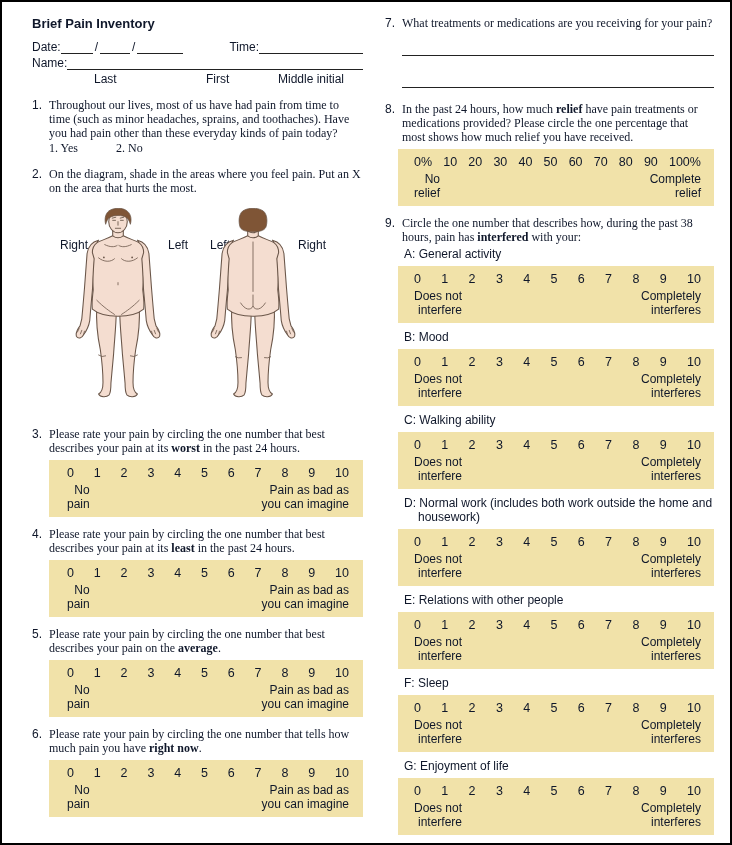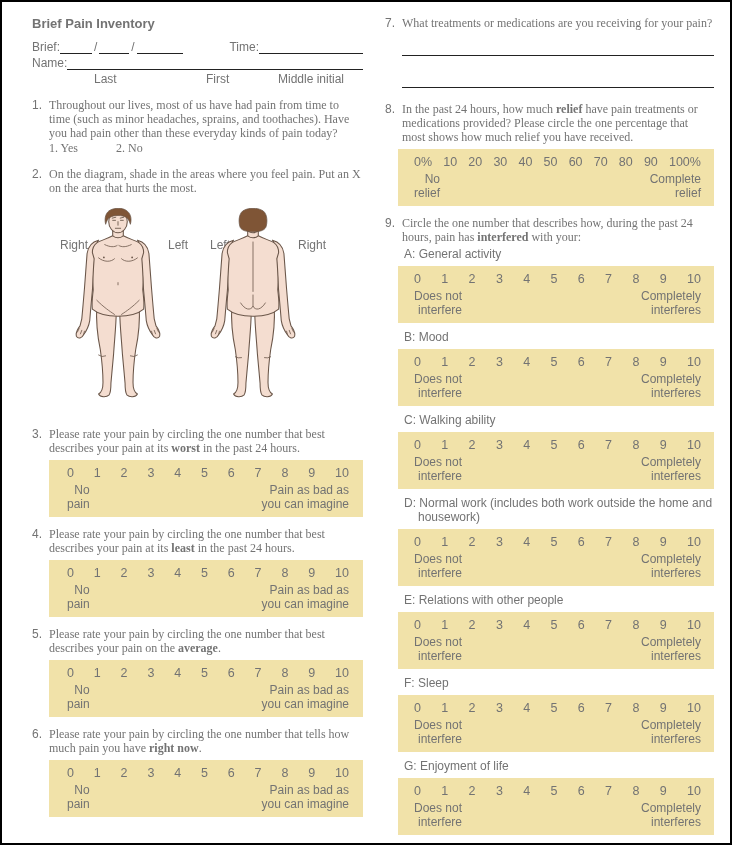--- a/index.html
+++ b/index.html
@@ -1,19 +1,19 @@
 <!DOCTYPE html>
 <html><head>
 <meta charset="utf-8">
 <style>
   html,body{margin:0;padding:0;background:#fff;}
   .page{
     position:relative;width:732px;height:845px;box-sizing:border-box;
     border:2px solid #000;background:#fff;overflow:hidden;
-    font-family:"Liberation Sans",sans-serif;font-size:12px;line-height:14px;color:#737373;
+    font-family:"Liberation Sans",sans-serif;font-size:12px;line-height:14px;color:#0f172a;
   }
   .col{position:absolute;top:12px;}
   .col.left{left:30px;width:331px;}
   .col.right{left:383px;width:329px;}
   h1{font-size:13px;line-height:15px;margin:2px 0 0 0;font-weight:bold;}
   .hdr{margin-top:9px;}
   .row{display:flex;align-items:flex-end;}
   .uline{display:inline-block;border-bottom:1.2px solid #222;height:13px;}
   .slash{padding:0 2px;}
   .time-group{margin-left:auto;display:flex;align-items:flex-start;}
@@ -50,21 +50,21 @@
 </head>
 <body>
 
 <div class="page">
 
   <div class="col left">
     <h1>Brief Pain Inventory</h1>
 
     <div class="hdr">
       <div class="row">
-        <span>Brief:</span>
+        <span>Date:</span>
         <span class="uline w30"></span>
         <span class="slash">/</span>
         <span class="uline w28"></span>
         <span class="slash">/</span>
         <span class="uline w42"></span>
         <span class="time-group">
           <span>Time:</span>
           <span class="uline w105"></span>
         </span>
       </div>
@@ -307,21 +307,21 @@
           </span>
         <span class="anchor r">
             <span>Complete</span>
             <span>relief</span>
           </span>
       </div>
     </div>
 
     <div class="q mt10">
       <span class="num">9.</span>
-      <div class="txt"><span>Circle the one number that describes how, during the past 24 hours, pain has </span><b>interfered</b><span> with your:</span></div>
+      <div class="txt"><span>Circle the one number that describes how, during the past 38 hours, pain has </span><b>interfered</b><span> with your:</span></div>
     </div>
 
     <div class="item-label first">A: General activity</div>
     <div class="scale">
       <div class="nums">
           <span>0</span>
           <span>1</span>
           <span>2</span>
           <span>3</span>
           <span>4</span>

